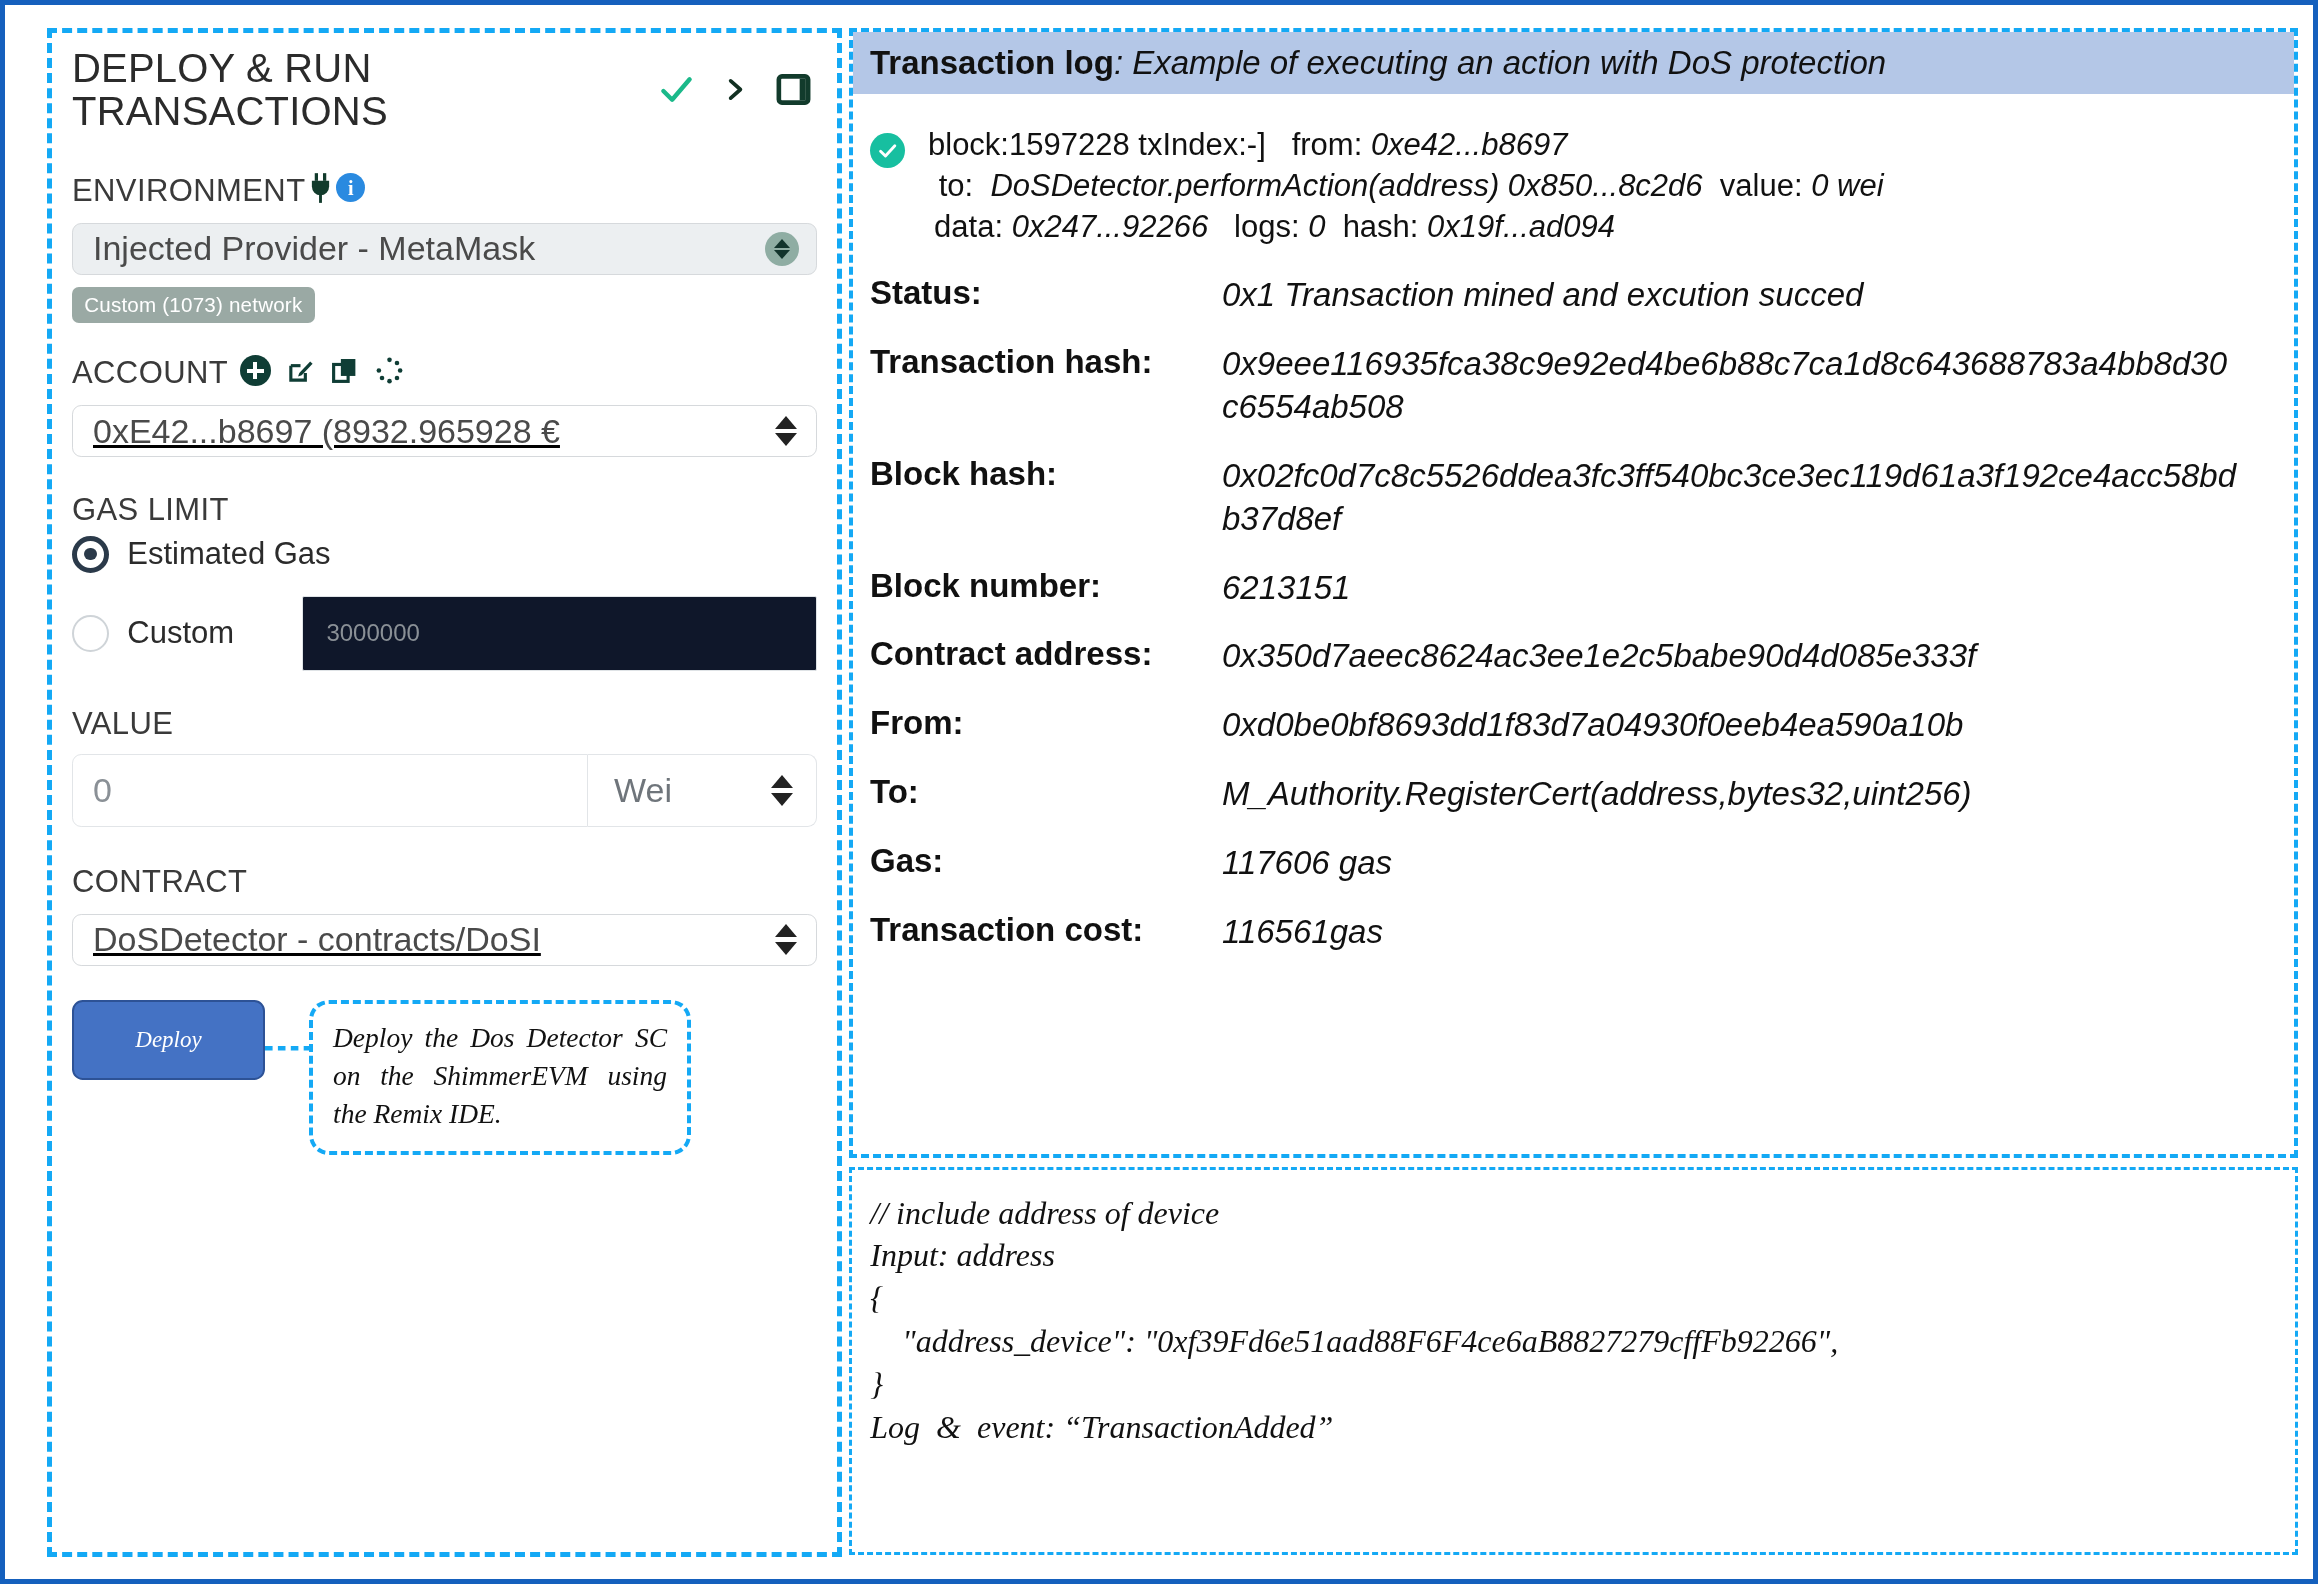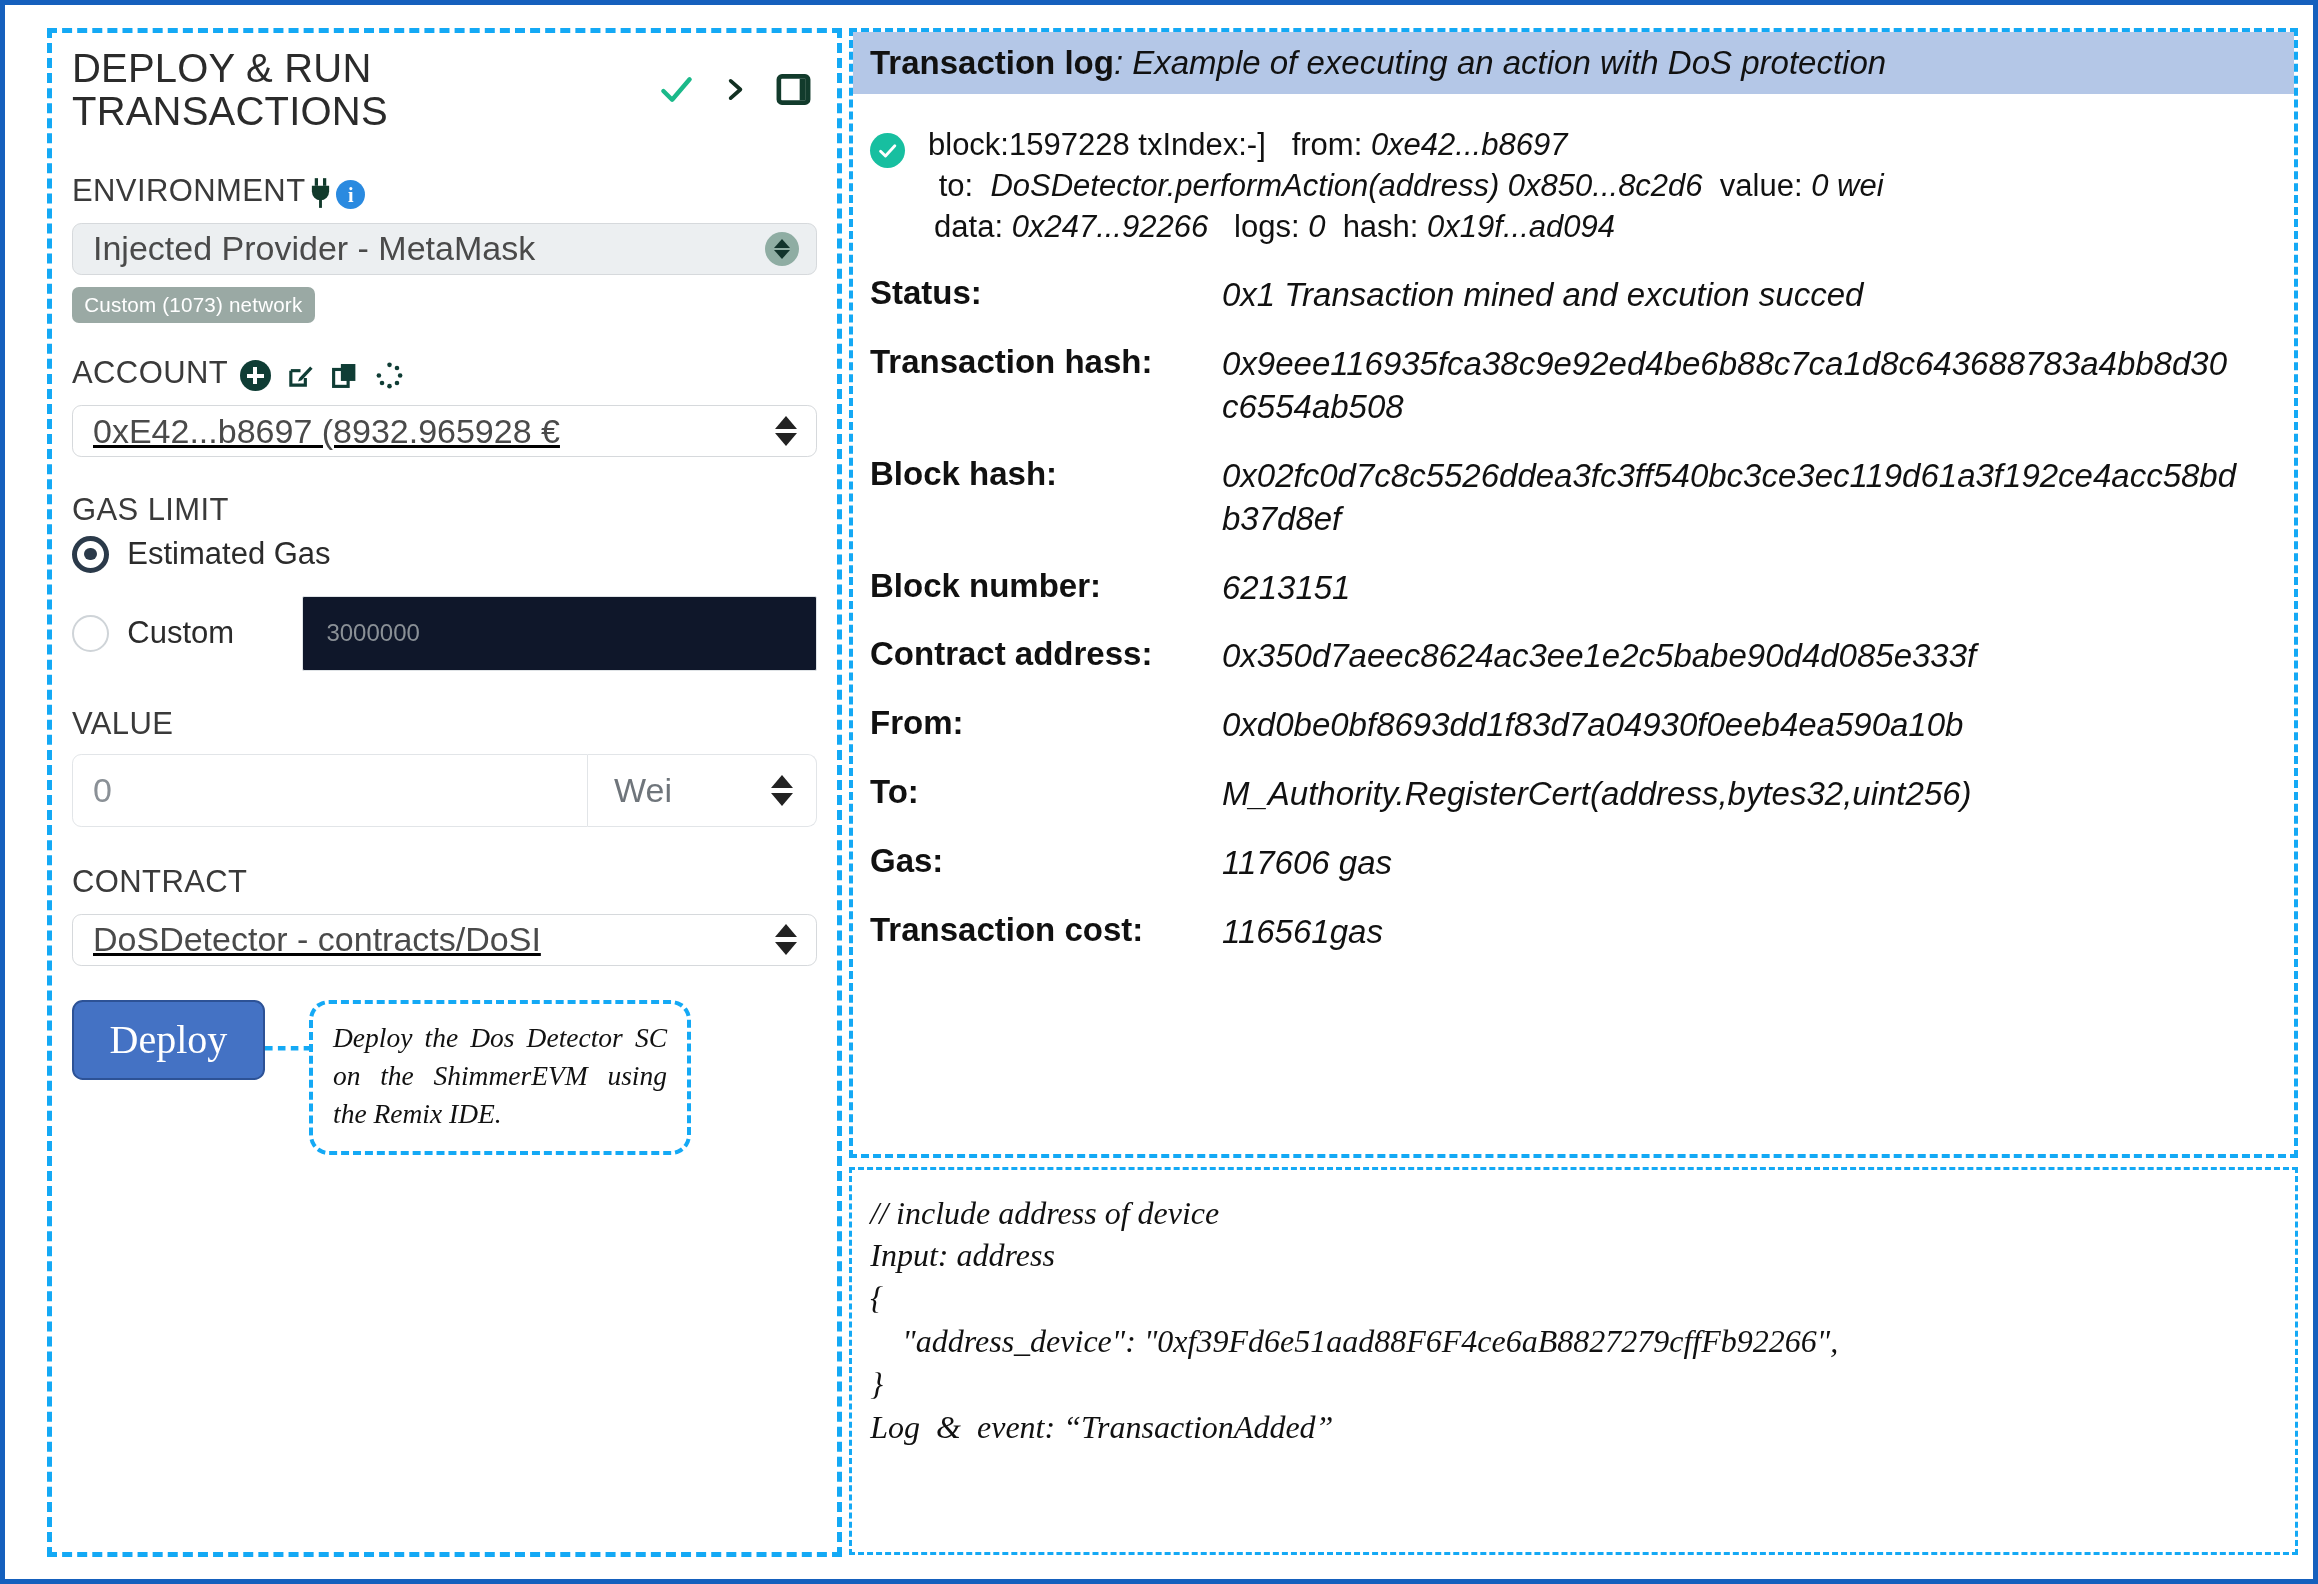--- a/index.html
+++ b/index.html
@@ -33,21 +33,21 @@
     line-height: 1.08; letter-spacing: 0.2px;
     white-space: pre-line; max-width: 474px;
   }
   .title-icons { display: flex; align-items: center; gap: 27.5px; padding-top: 24.5px; padding-right: 4.6px; }
   .icon-check { width: 35px; height: 35px; }
   .icon-chevron { width: 26px; height: 35px; }
   .icon-layout { width: 37px; height: 37px; }
 
   .field-label {
     font-size: 31px; color: #3a3a3a; letter-spacing: 0.4px;
-    font-weight: 400; display: flex; align-items: flex-end; gap: 4px;
+    font-weight: 400; display: flex; align-items: flex-start; gap: 4px;
   }
 
   #env-row { margin-top: 40px; }
   .plug-icon { width: 23px; height: 31px; display:inline-block; }
   .info-icon {
     width: 29px; height: 29px; border-radius: 50%;
     background: #2a8ae0; color: #fff; font-size: 20px; font-weight: bold;
     font-family: "Liberation Serif", serif;
     display: inline-flex; align-items: center; justify-content: center;
     line-height: 1;
@@ -131,21 +131,21 @@
     font-size: 34px; color:#6f757b;
   }
 
   #contract-label { margin-top: 37px; }
 
   #deploy-row { display:flex; align-items:flex-start; margin-top: 34px; position: relative; }
   #deploy-button {
     width: 193px; height: 80px; border-radius: 10.7px;
     background: #4472C4; border: 2.3px solid #2d5296;
     display:flex; align-items:center; justify-content:center;
-    color:#fff; font-size:40px; 
+    color:#fff; font-size:23px; font-style:italic;
     font-family: "Liberation Serif", serif;
     flex: none;
   }
   #deploy-callout {
     margin-left: 44px;
     width: 382px;
     border: 4.6px dashed #14A9F5; border-radius: 20px;
     padding: 15.3px 20px 18.3px 20px;
     font-size: 27.5px; font-style: italic; color:#111;
     font-family:"Liberation Serif", serif;

